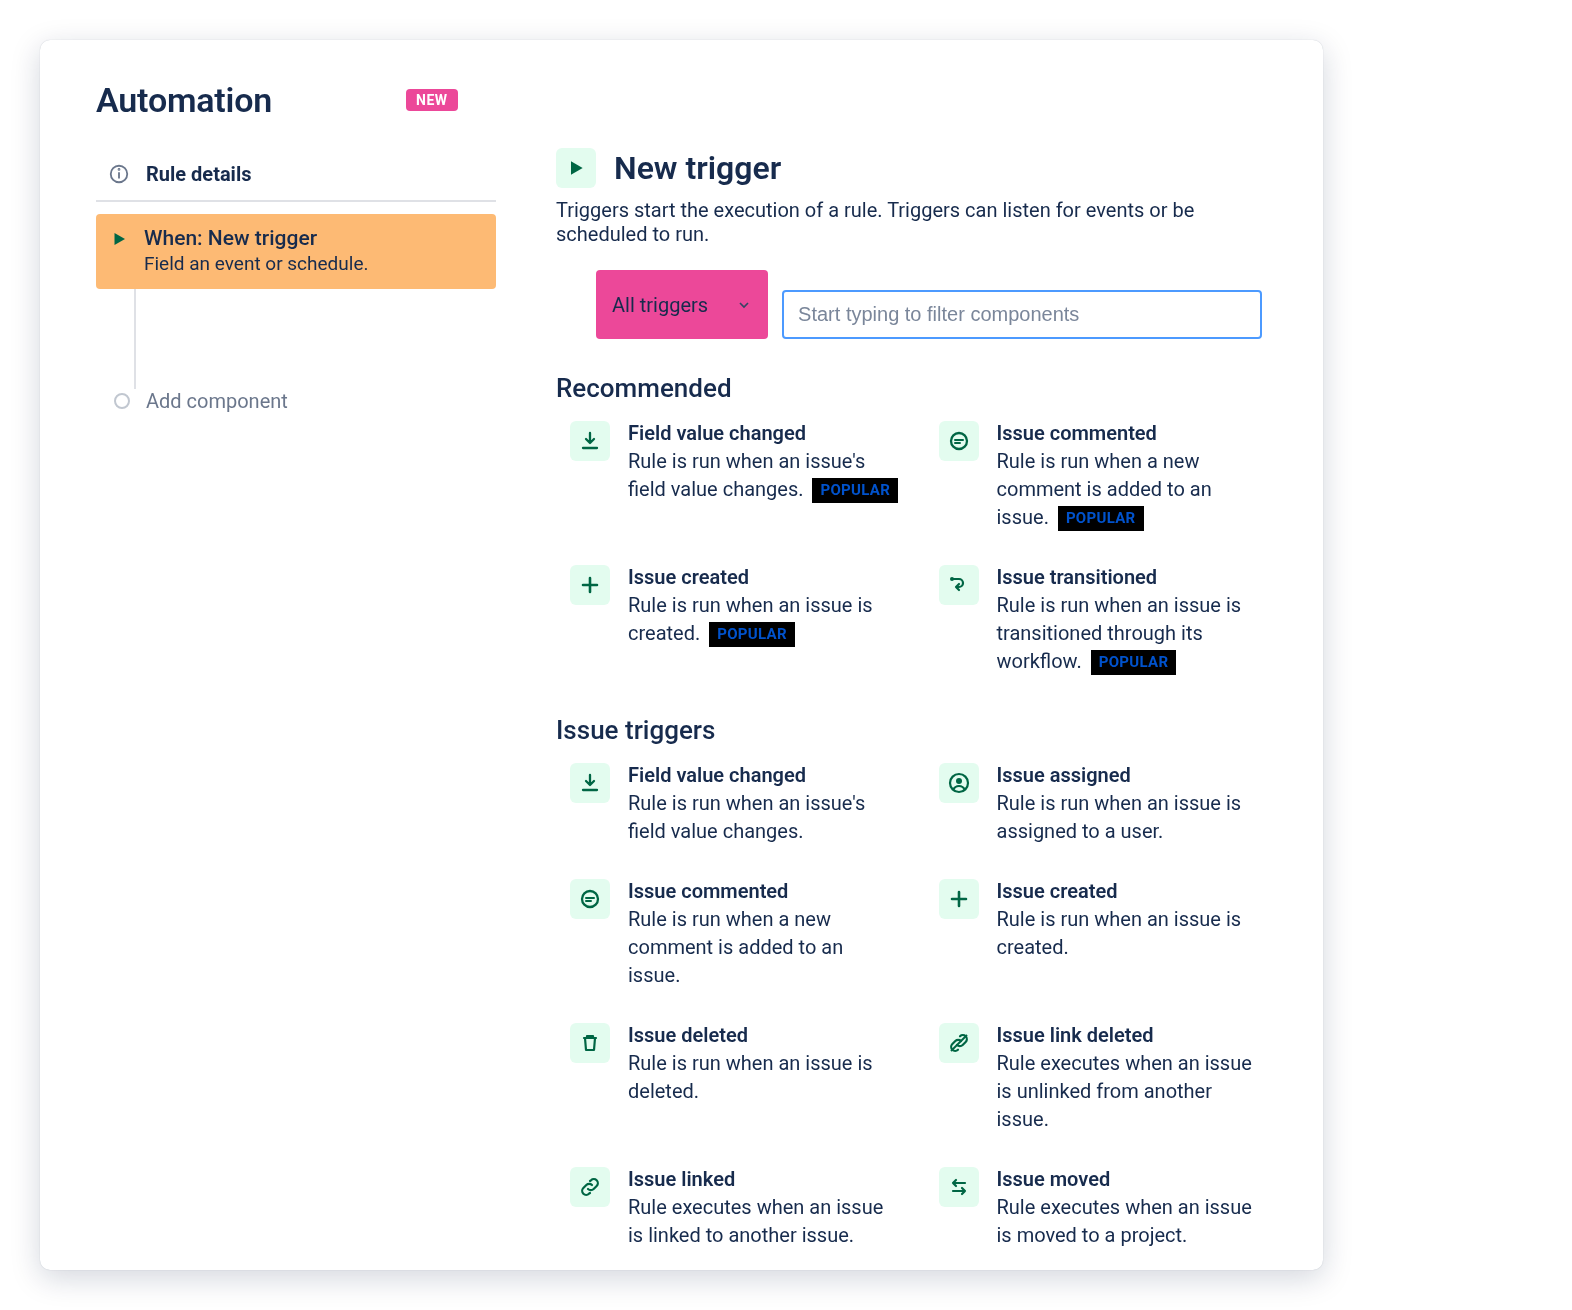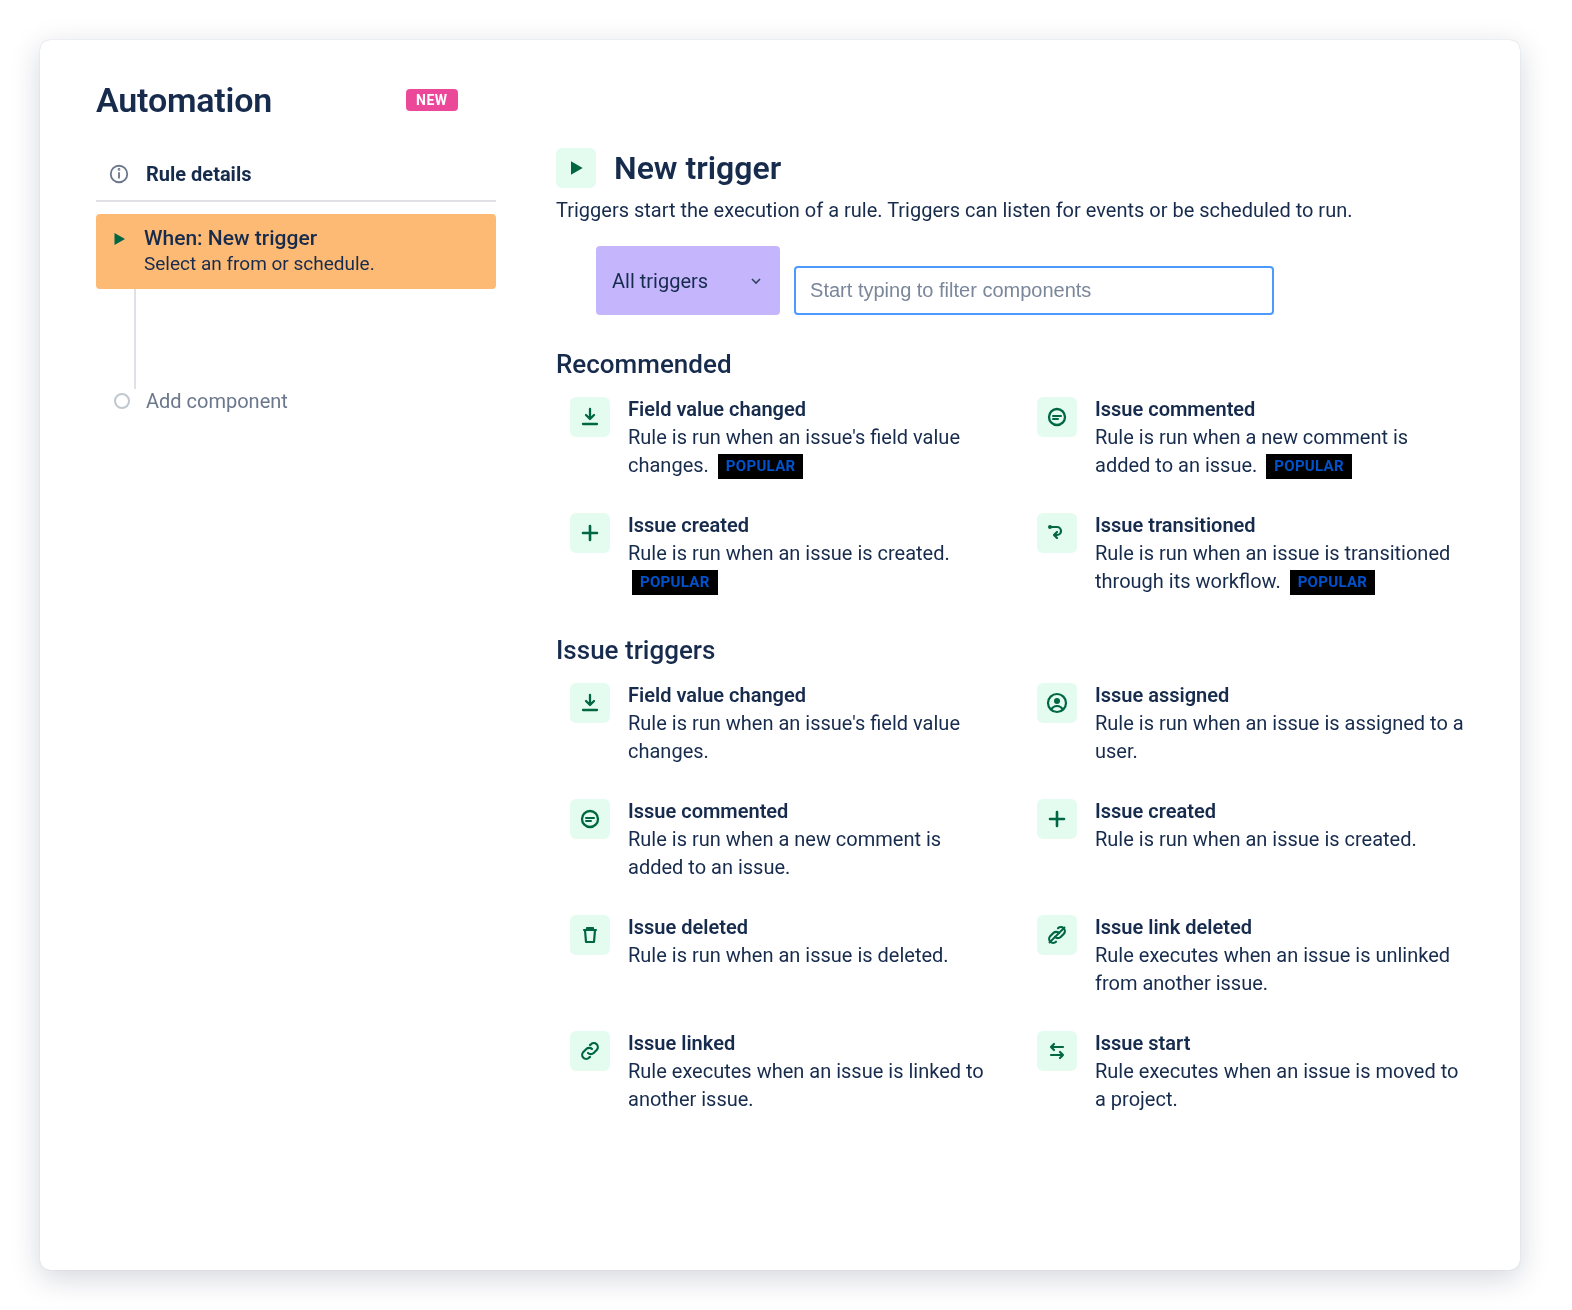--- a/index.html
+++ b/index.html
@@ -8,21 +8,21 @@
     background: #fff;
     color: #172B4D;
     width: 1572px;
     height: 1310px;
     padding: 40px;
   }
   .panel {
     background: #fff;
     border-radius: 10px;
     box-shadow: 0 8px 30px rgba(9,30,66,0.18), 0 0 1px rgba(9,30,66,0.25);
-    width: 1480px;
+    width: 1283px;
     height: 1230px;
     padding: 40px 56px 40px 56px;
     position: relative;
     overflow: hidden;
   }
   .header-row {
     display: flex;
     align-items: center;
     gap: 14px;
     margin-bottom: 28px;
@@ -87,22 +87,22 @@
   .main-head { display:flex; align-items:center; gap:18px; margin-bottom: 10px;}
   .play-box {
     width: 40px; height: 40px; border-radius: 6px;
     background: #E3FCEF; display:flex; align-items:center; justify-content:center;
     flex-shrink:0;
   }
   .main-title { font-size: 32px; font-weight: 600; color: #172B4D;}
   .main-sub { font-size: 20px; color: #172B4D; margin: 10px 0 24px 0; }
   .filter-row { display:flex; gap: 14px; margin-bottom: 34px; margin-left: 40px;}
   .dropdown {
-    background: #c4b5fd; border-radius: 4px; padding: 12px 16px;
-    display:flex; align-items:center; gap: 40px; font-size: 20px; color:#172B4D;
+    background: #ec4899; border-radius: 4px; padding: 12px 16px;
+    display:flex; align-items:center; gap: 28px; font-size: 20px; color:#172B4D;
     cursor: pointer;
   }
   .search-input {
     flex:1; max-width: 480px;
     border: 2px solid #4C9AFF; border-radius: 4px;
     padding: 11px 14px; font-size: 20px; color:#172B4D;
     outline:none;
     margin-top:20px;
   }
   .search-input::placeholder { color: #7A869A; }
@@ -157,21 +157,21 @@
       </div>
 
       <div class="side-trigger">
         <span>
           <svg width="18" height="18" viewBox="0 0 24 24" style="margin-top:4px">
               <path d="M6 4l14 8-14 8z" fill="#006644"></path>
             </svg>
         </span>
         <div>
           <div class="title">When: New trigger</div>
-          <div class="sub">Select an from or schedule.</div>
+          <div class="sub">Field an event or schedule.</div>
         </div>
       </div>
 
       <div class="vline-wrap">
         <div class="vline"></div>
       </div>
 
       <div class="add-comp-row">
         <span class="node-circle"></span>
         <span class="add-comp">Add component</span>
@@ -328,21 +328,21 @@
                 <div class="card-desc"><span>Rule executes when an issue is linked to another issue.</span></div>
               </div>
             </div>
             <div class="card">
               <span class="icon-box">
                 <svg width="24" height="24" viewBox="0 0 24 24">
                   <use href="#ic-move"></use>
                 </svg>
               </span>
               <div class="card-body">
-                <div class="card-title">Issue start</div>
+                <div class="card-title">Issue moved</div>
                 <div class="card-desc"><span>Rule executes when an issue is moved to a project.</span></div>
               </div>
             </div>
           </div>
         </div>
 
     </div>
   </div>
 </div>
 

